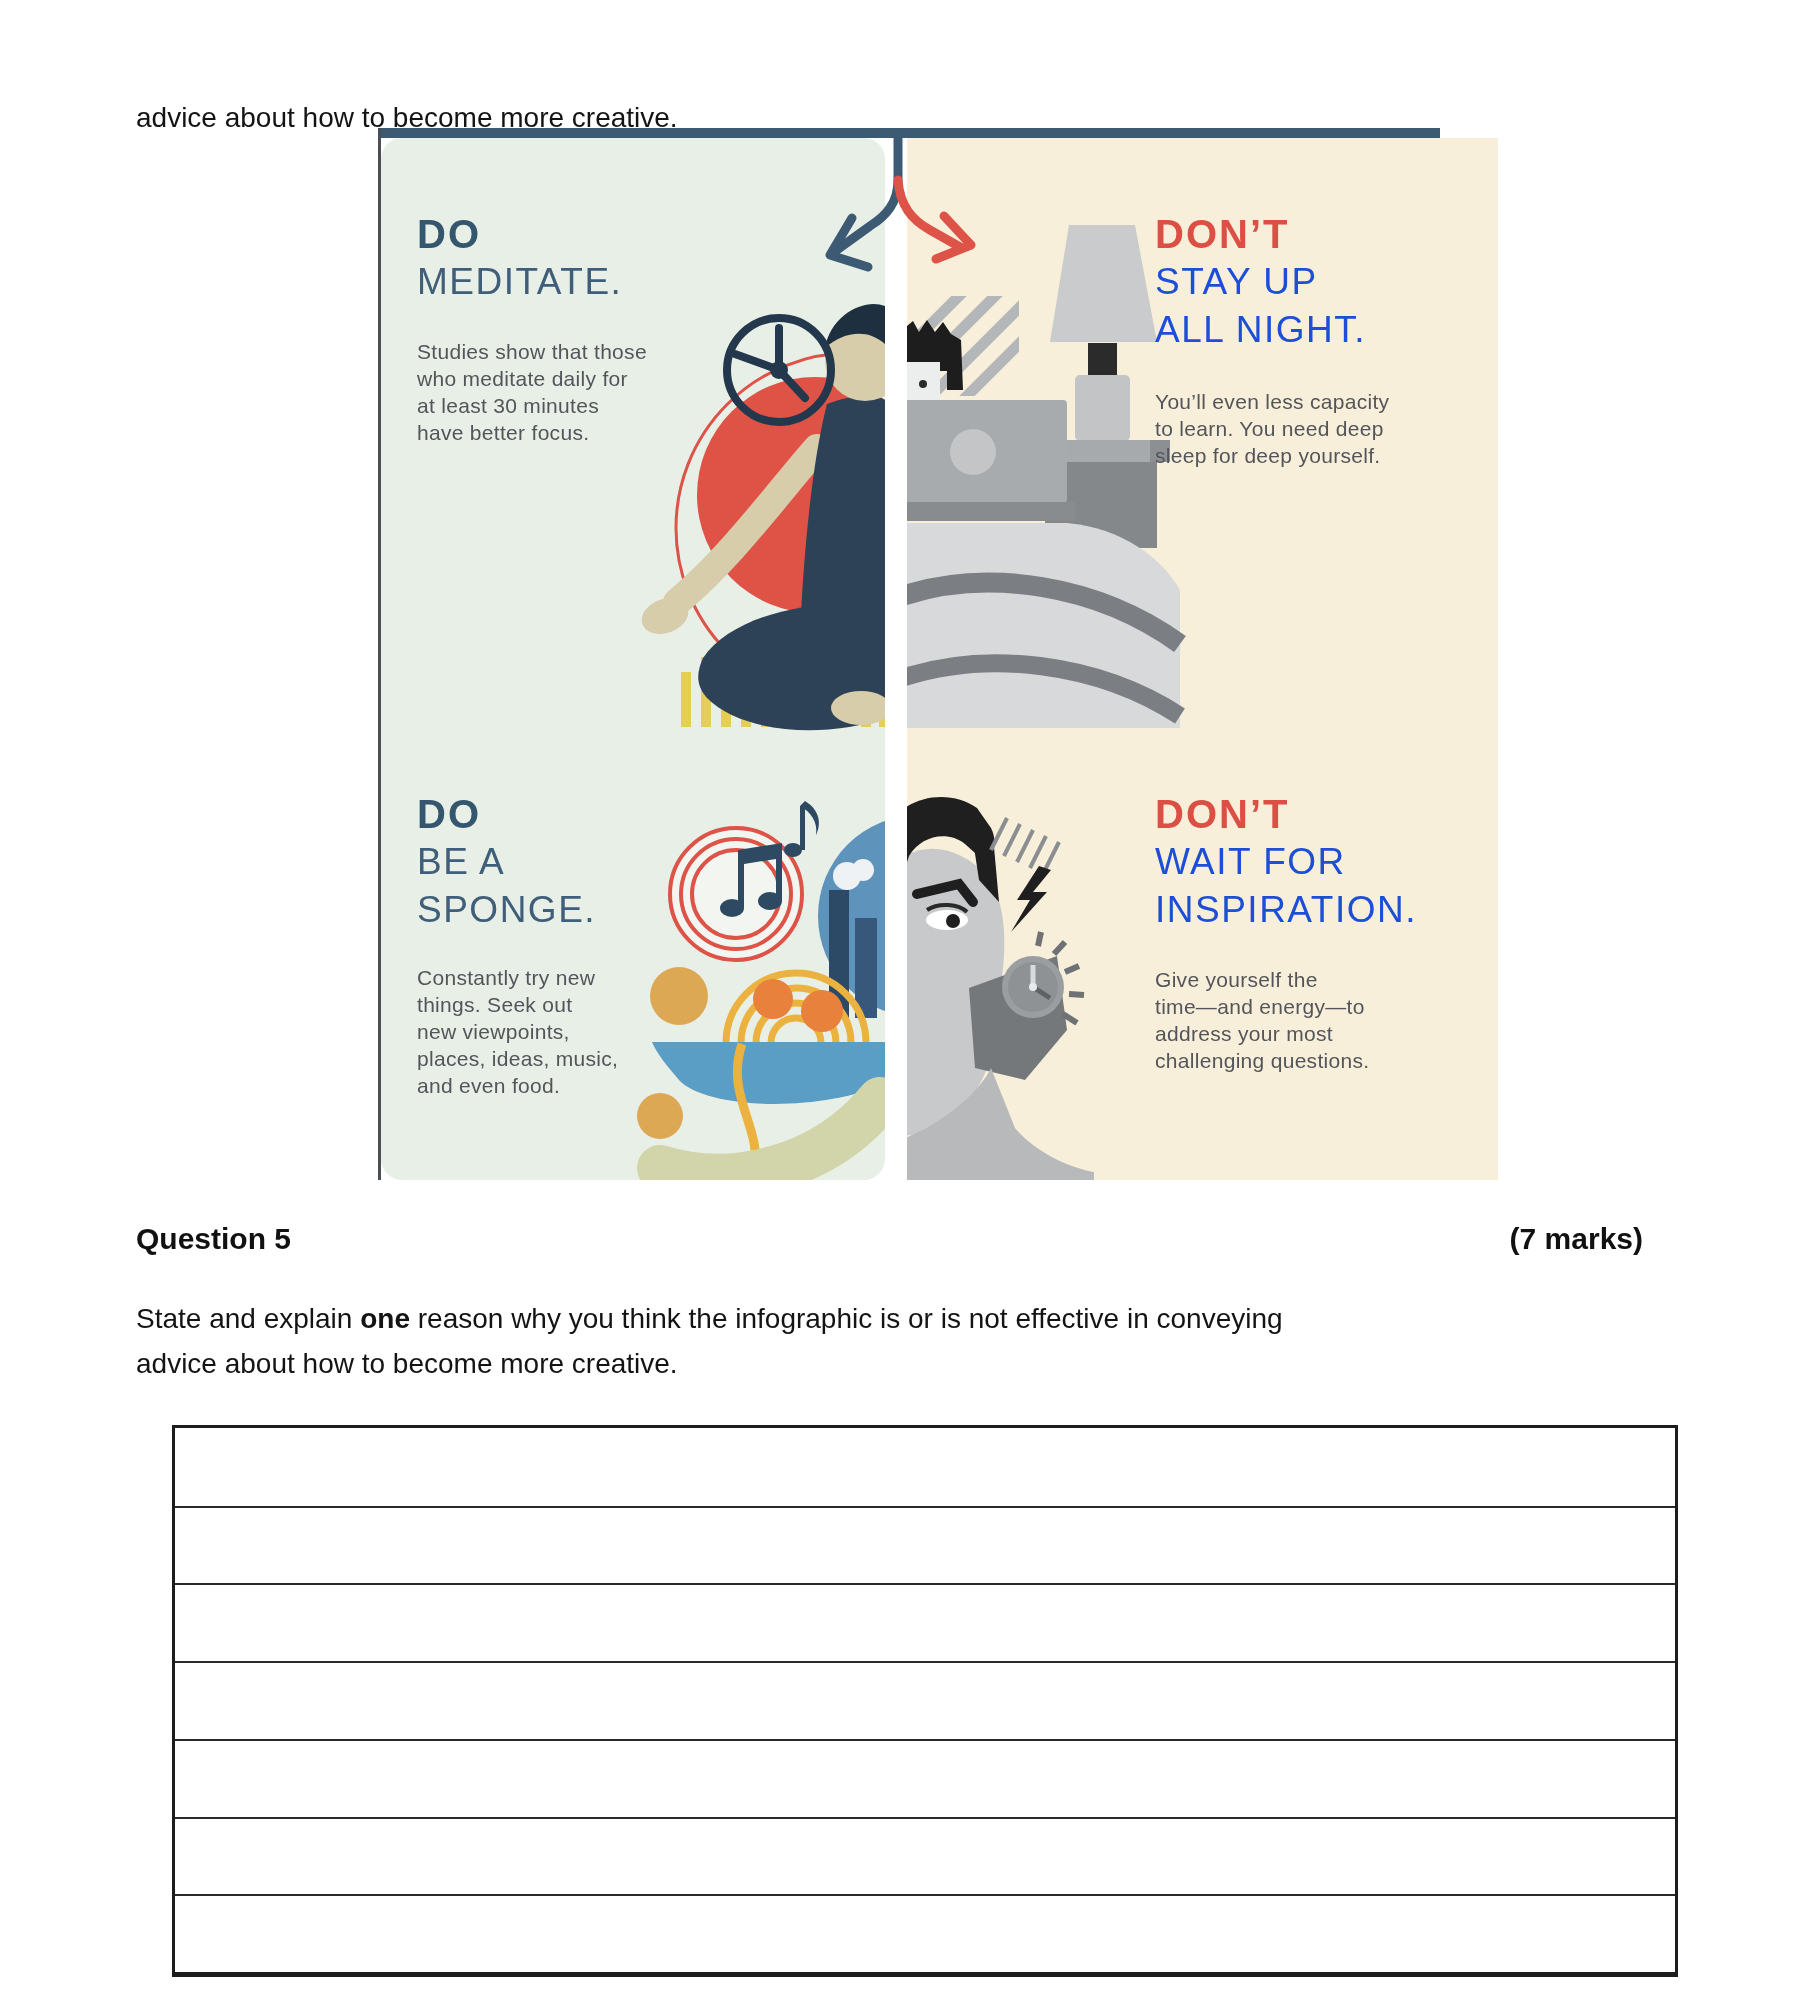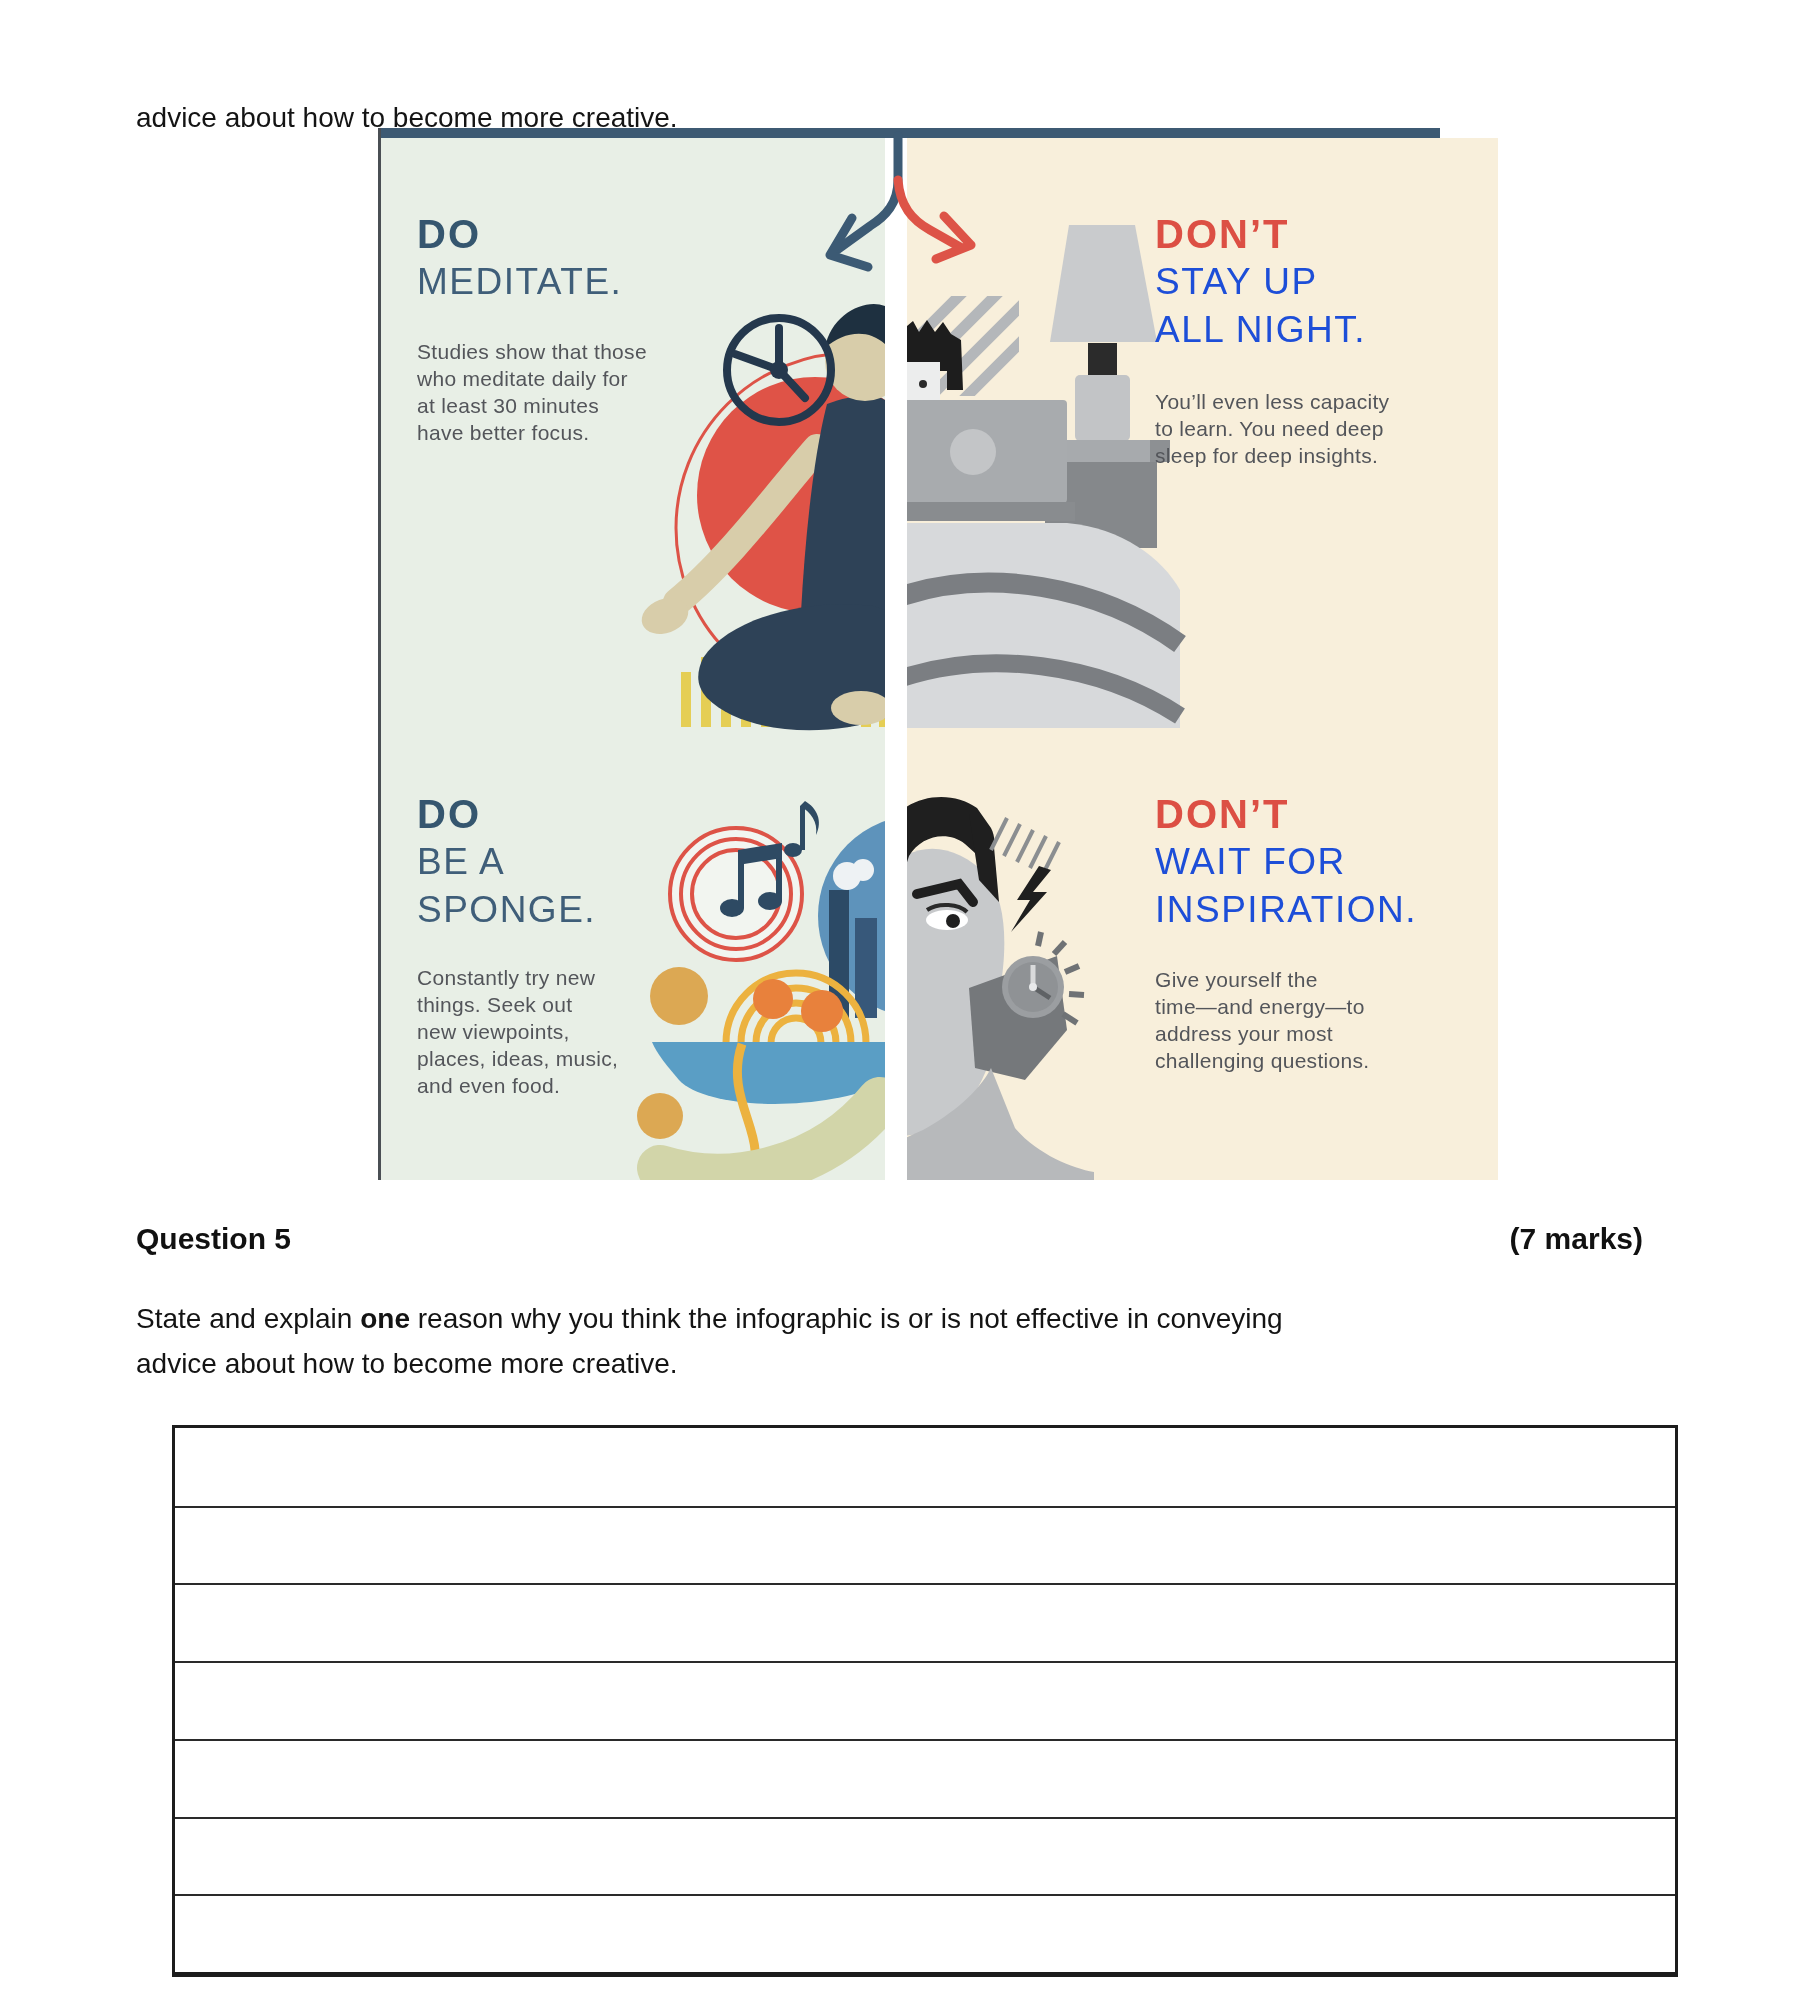--- a/index.html
+++ b/index.html
@@ -11,21 +11,21 @@
   
   .doc-text{font-size:28px;line-height:45px;color:#141414;}
   .bold{font-weight:700;}
   .q-head{font-size:30px;font-weight:700;color:#111;}
 
   
   .info{position:absolute;left:378px;top:128px;width:1062px;height:1052px;}
   .info .topbar{position:absolute;left:0;top:0;width:1062px;height:10px;background:#3d5a73;z-index:5;}
   .info .leftedge{position:absolute;left:0;top:0;width:3px;height:1052px;background:#4a4f54;z-index:5;}
   .panel{position:absolute;top:10px;height:1042px;overflow:hidden;}
-  .panel.left{left:3px;width:504px;background:#e8efe6;}
+  .panel.left{left:3px;width:504px;background:#e8efe6;border-radius:21px;}
   .panel.right{left:529px;width:591px;background:#f8efdb;}
   .panel svg.ill{position:absolute;left:0;top:0;z-index:1;}
   .arrowsplit{position:absolute;left:400px;top:0;z-index:6;}
 
   
   .txtblock{position:absolute;z-index:3;}
   .kicker{font-size:40px;font-weight:700;letter-spacing:2px;line-height:48px;}
   .title-line{font-size:37px;font-weight:400;letter-spacing:1.5px;line-height:48px;}
   .navy{color:#35566f;}
   .navy2{color:#3f5e79;}
@@ -246,21 +246,21 @@
       </svg>
 
       <div class="txtblock" style="left:248px;top:72px;">
         <div class="kicker red">DON’T</div>
         <div class="title-line red2">STAY UP</div>
         <div class="title-line red2">ALL NIGHT.</div>
       </div>
       <div class="txtblock ibody" style="left:248px;top:250px;">
         <div>You’ll even less capacity</div>
         <div>to learn. You need deep</div>
-        <div>sleep for deep insights.</div>
+        <div>sleep for deep yourself.</div>
       </div>
 
       <div class="txtblock" style="left:248px;top:652px;">
         <div class="kicker red">DON’T</div>
         <div class="title-line red2">WAIT FOR</div>
         <div class="title-line red2">INSPIRATION.</div>
       </div>
       <div class="txtblock ibody" style="left:248px;top:828px;">
         <div>Give yourself the</div>
         <div>time—and energy—to</div>

